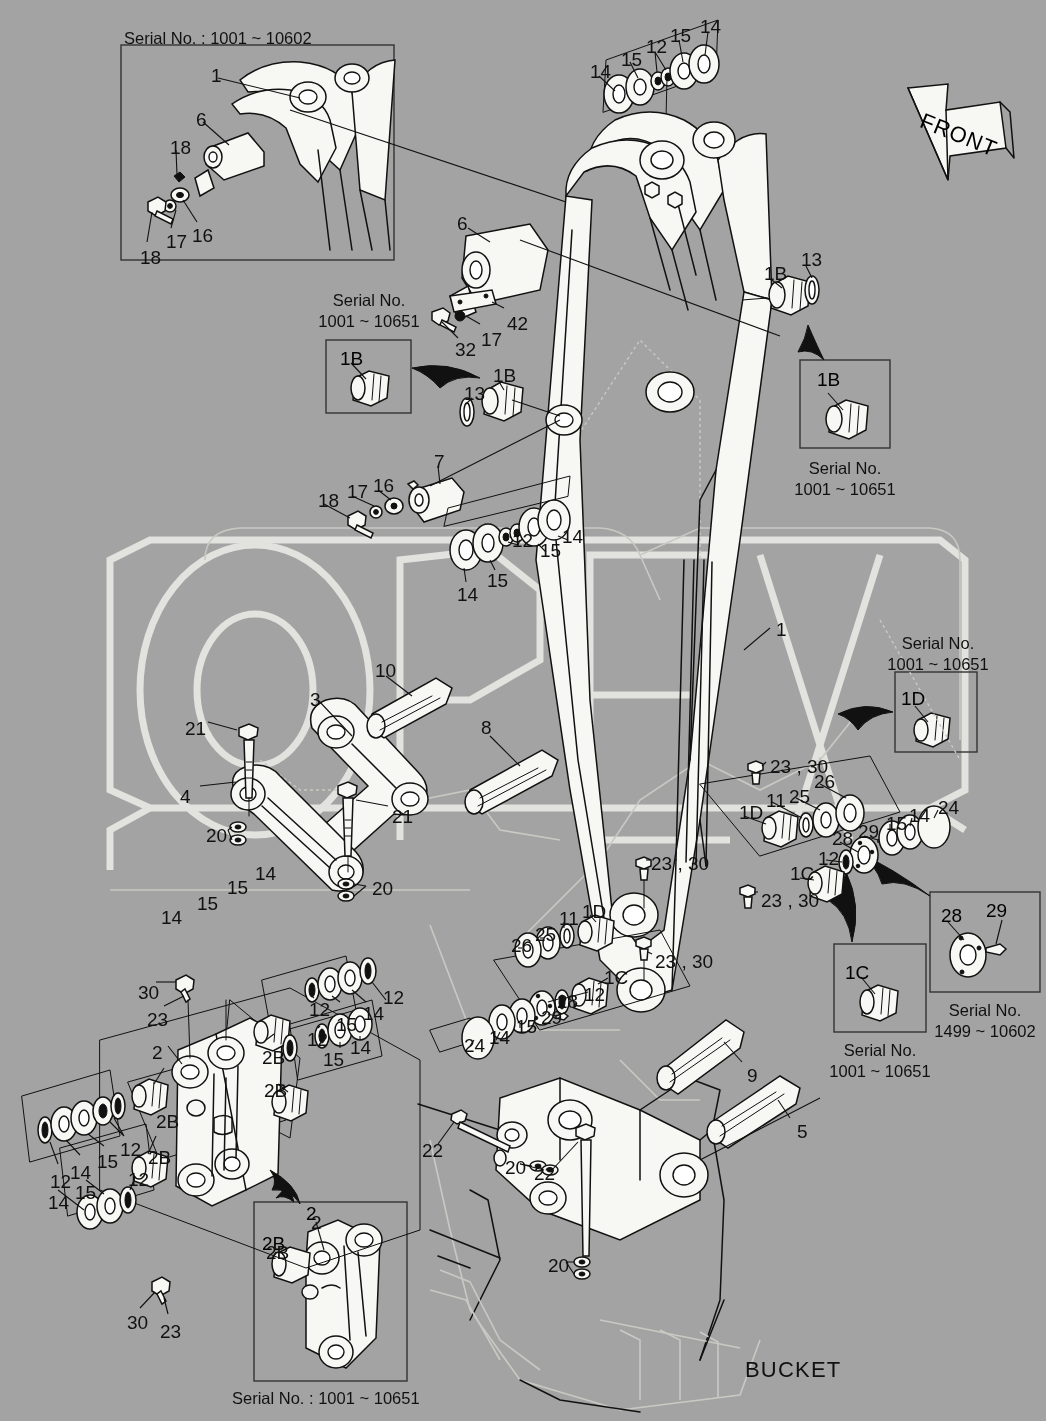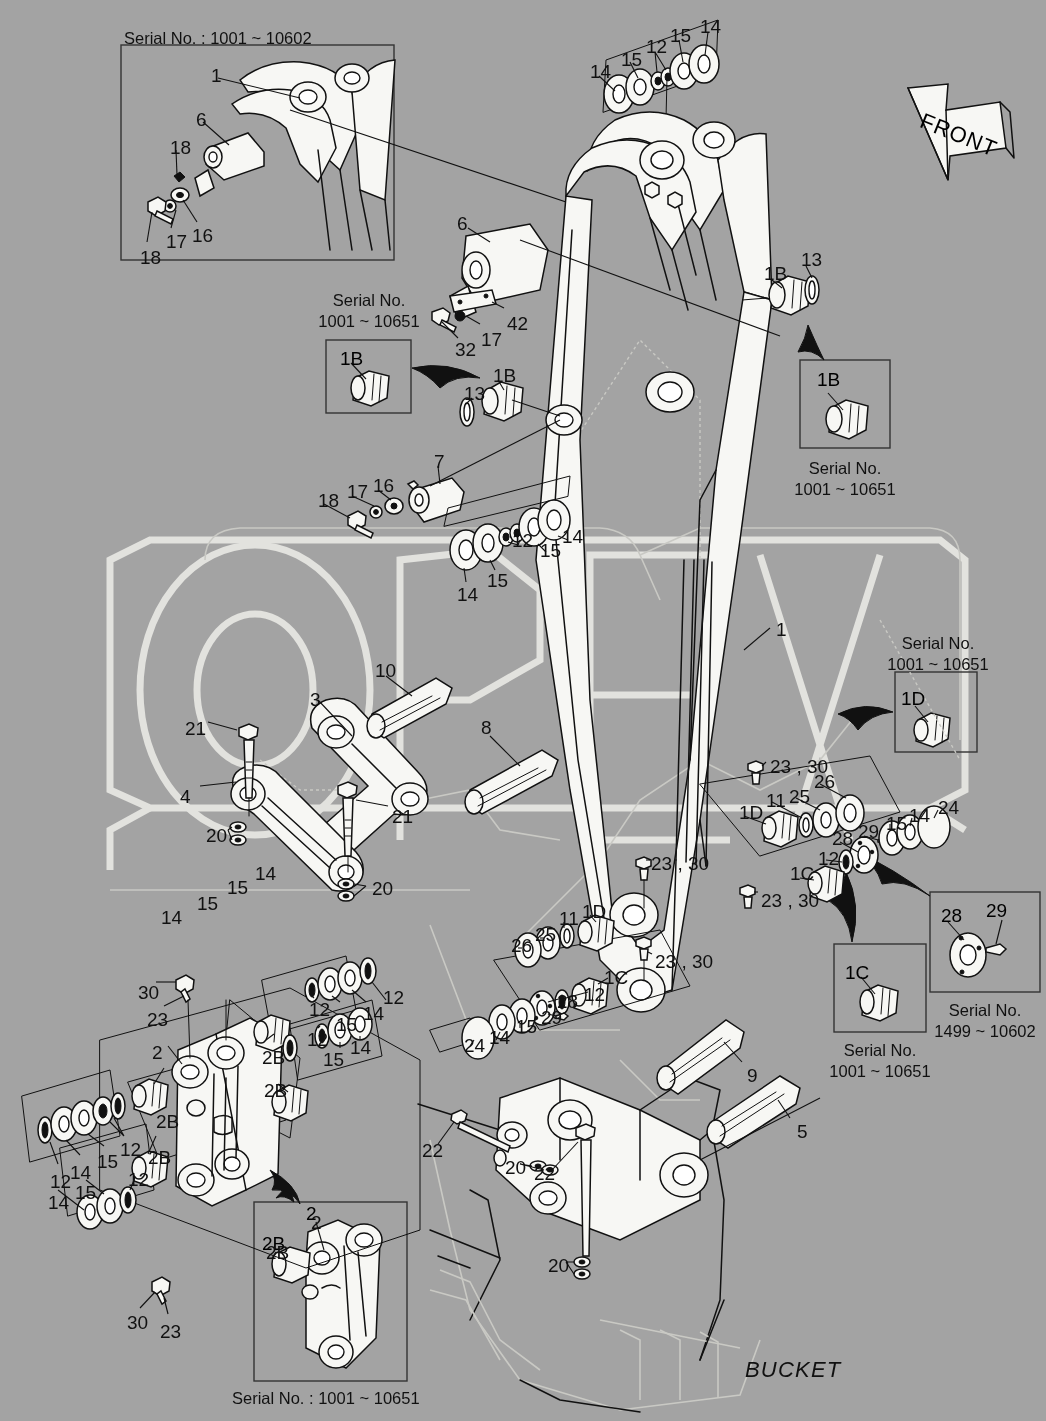--- a/index.html
+++ b/index.html
@@ -676,21 +676,21 @@
 
   <div class="boxlbl" style="left:340px;top:348px;">1B</div>
   <div class="boxlbl" style="left:817px;top:369px;">1B</div>
   <div class="boxlbl" style="left:901px;top:688px;">1D</div>
   <div class="boxlbl" style="left:845px;top:962px;">1C</div>
   <div class="boxlbl" style="left:941px;top:905px;">28</div>
   <div class="boxlbl" style="left:986px;top:900px;">29</div>
   <div class="boxlbl" style="left:306px;top:1203px;">2</div>
   <div class="boxlbl" style="left:262px;top:1233px;">2B</div>
 
-  <div class="bucket" style="left:745px;top:1357px;font-style:italic;">BUCKET</div>
+  <div class="bucket" style="left:745px;top:1357px;">BUCKET</div>
 
   <div class="front" style="left:926px;top:108px;font-size:22px;letter-spacing:1px;
               transform:rotate(22deg);transform-origin:left top;">FRONT</div>
 
   <div id="callout-layer">
       <div class="lbl" style="left: 211px; top: 66px;">1</div>
       <div class="lbl" style="left: 196px; top: 110px;">6</div>
       <div class="lbl" style="left: 170px; top: 138px;">18</div>
       <div class="lbl" style="left: 140px; top: 248px;">18</div>
       <div class="lbl" style="left: 166px; top: 232px;">17</div>

